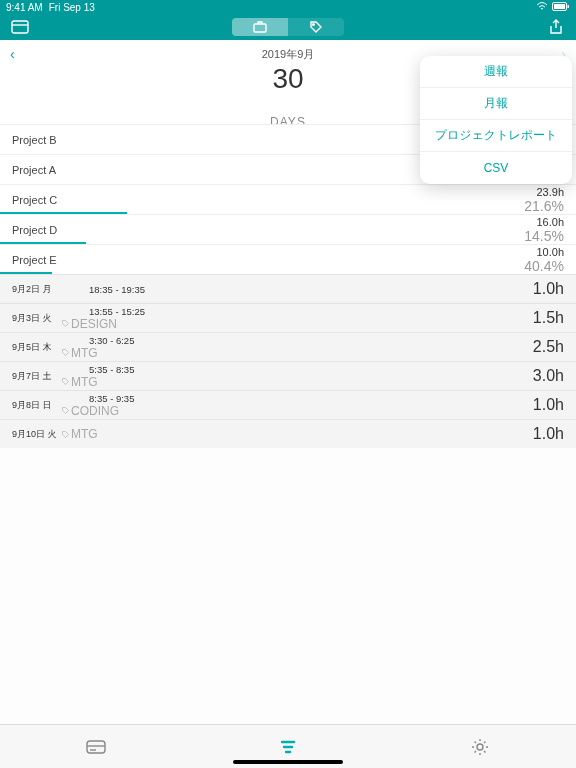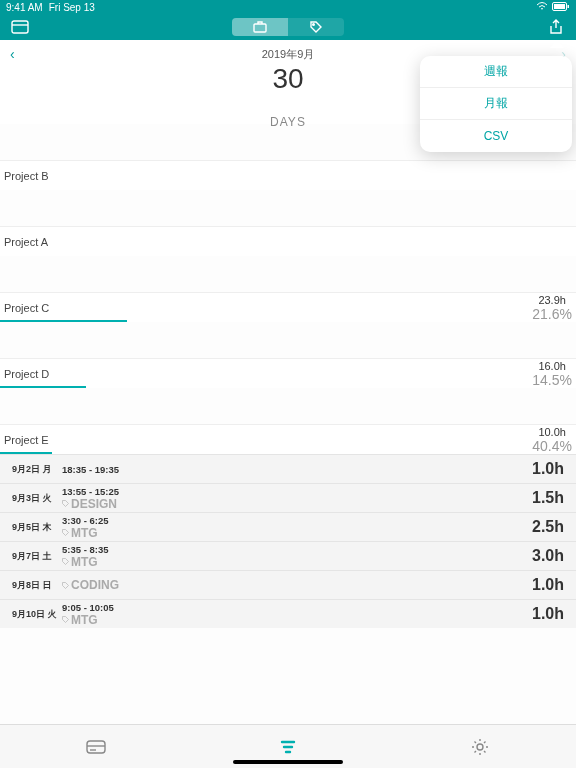--- a/index.html
+++ b/index.html
@@ -16,32 +16,32 @@
   .seg .sel { background:rgba(255,255,255,0.35); }
   .icon-svg { stroke:#fff; fill:none; stroke-width:1.4; }
 
   .month-nav { height:28px; background:#fff; display:flex; align-items:center; justify-content:space-between; padding:0 10px; color:#555; font-size:11px; }
   .month-nav .chev { color:#009a9a; font-size:14px; cursor:pointer; }
 
   .summary { height:56px; background:#fff; display:flex; flex-direction:column; align-items:center; justify-content:center; }
   .summary .big { font-size:28px; font-weight:300; color:#333; }
   .summary .lbl { font-size:12px; letter-spacing:1px; color:#888;margin-top:20px; }
 
-  .project-row { height:30px; border-top:1px solid #eee; background:#fff; display:flex; align-items:center; padding:0 4px; justify-content:space-between; position:relative;margin-top:36px; }
+  .project-row { height:30px; border-top:1px solid #eee; background:#fff; display:flex; align-items:center; padding:0 12px; justify-content:space-between; position:relative; }
   .project-row .name { font-size:11px; color:#444; }
-  .project-row .right { text-align:center; }
+  .project-row .right { text-align:right; }
   .project-row .hrs { font-size:11px; color:#333; }
   .project-row .pct { font-size:14px; color:#999; }
   .project-bar { position:absolute; left:0; bottom:0; height:2px; background:#00b0b0; }
 
-  .entries { background:#f4f4f4;font-weight:bold; }
+  .entries { background:#f4f4f4; }
   .entry-row { height:29px; border-top:1px solid #e4e4e4; display:flex; align-items:center; padding:0 12px; justify-content:space-between; font-size:10px; color:#555; }
   .entry-row .date { width:50px; font-size:9px; color:#333; }
   .entry-row .mid { flex:1; display:flex; flex-direction:column; justify-content:center; }
-  .entry-row .time { font-size:9.5px; color:#333; }
+  .entry-row .time { font-size:9.5px; color:#333;margin-left:27px; }
   .entry-row .tag { font-size:12px; color:#aaa; display:flex; align-items:center; gap:2px; }
   .entry-row .dur { font-size:16px; color:#333; }
 
   .bottom-bar { position:absolute; bottom:0; left:0; right:0; height:44px; background:#f7f7f7; border-top:1px solid #ddd; display:flex; justify-content:space-around; align-items:center; }
   .bottom-bar .tab { width:40px; height:40px; display:flex; align-items:center; justify-content:center; }
   .home-ind { position:absolute; bottom:4px; left:50%; transform:translateX(-50%); width:110px; height:4px; background:#000; border-radius:3px; }
 
   .popover-arrow { position:absolute; top:41px; right:12px; width:0; height:0; border-left:7px solid transparent; border-right:7px solid transparent; border-bottom:7px solid #fff; z-index:21; }
   .popover { position:absolute; top:56px; right:4px; width:152px; background:#fff; border-radius:10px; box-shadow:0 4px 18px rgba(0,0,0,0.18); z-index:20; overflow:hidden; }
   .popover .item { height:32px; display:flex; align-items:center; justify-content:center; font-size:12px; color:#00a5a5; border-bottom:1px solid #eee; cursor:pointer; }
@@ -187,42 +187,43 @@
         <span class="time">5:35 - 8:35</span>
         <span class="tag"><svg width="7" height="7" viewBox="0 0 7 7" stroke="#bbb" fill="none" stroke-width="0.8">
             <path d="M0.5 0.5 H3.5 L6.5 3.5 L3.5 6.5 L0.5 3.5 Z"></path>
           </svg>MTG</span>
       </span>
       <span class="dur">3.0h</span>
     </div>
     <div class="entry-row">
       <span class="date">9月8日 日</span>
       <span class="mid">
+        <span class="time">8:35 - 9:35</span>
         <span class="tag"><svg width="7" height="7" viewBox="0 0 7 7" stroke="#bbb" fill="none" stroke-width="0.8">
             <path d="M0.5 0.5 H3.5 L6.5 3.5 L3.5 6.5 L0.5 3.5 Z"></path>
           </svg>CODING</span>
       </span>
       <span class="dur">1.0h</span>
     </div>
     <div class="entry-row">
       <span class="date">9月10日 火</span>
       <span class="mid">
-        <span class="time">9:05 - 10:05</span>
         <span class="tag"><svg width="7" height="7" viewBox="0 0 7 7" stroke="#bbb" fill="none" stroke-width="0.8">
             <path d="M0.5 0.5 H3.5 L6.5 3.5 L3.5 6.5 L0.5 3.5 Z"></path>
           </svg>MTG</span>
       </span>
       <span class="dur">1.0h</span>
     </div>
   </div>
 
 <div class="popover-arrow"></div>
 <div class="popover">
   <div class="item">週報</div>
   <div class="item">月報</div>
+  <div class="item">プロジェクトレポート</div>
   <div class="item">CSV</div>
 </div>
 
 <div class="bottom-bar">
   <div class="tab">
     <svg width="22" height="16" viewBox="0 0 22 16" stroke="#888" fill="none" stroke-width="1.4">
         <rect x="2" y="2" width="18" height="12" rx="3"></rect>
         <line x1="2" y1="7" x2="20" y2="7"></line>
         <line x1="5" y1="11" x2="11" y2="11"></line>
       </svg>

